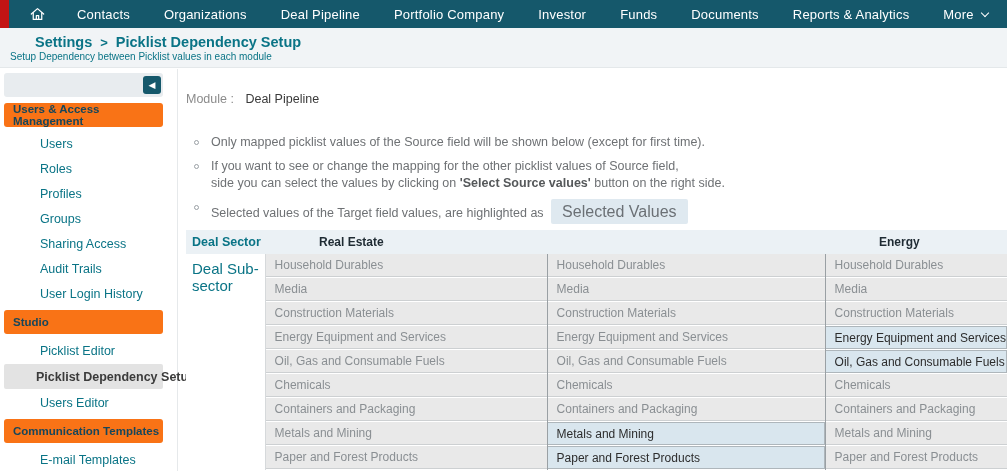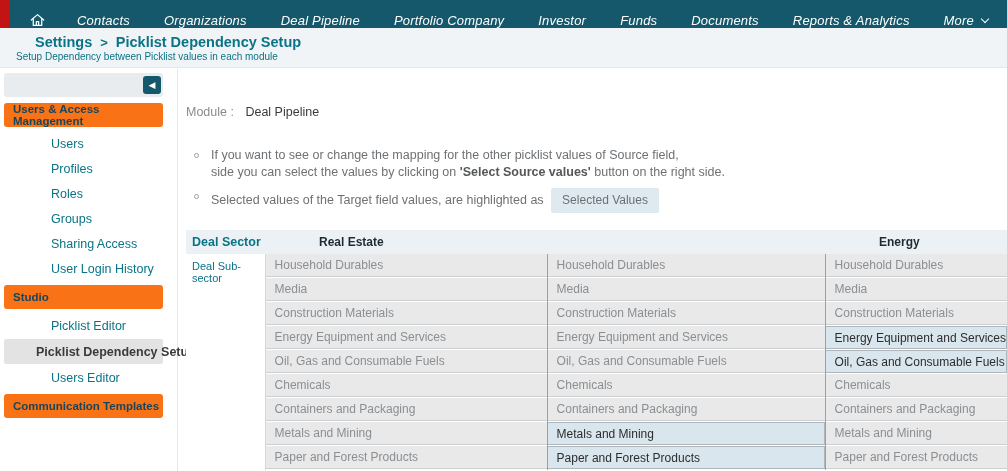--- a/index.html
+++ b/index.html
@@ -1,74 +1,74 @@
 <!DOCTYPE html>
 <html><head>
 <meta charset="utf-8">
 <style>
   * { margin:0; padding:0; box-sizing:border-box; }
   html,body { width:1007px; height:471px; overflow:hidden; background:#fff;
               font-family:"Liberation Sans","DejaVu Sans",sans-serif; }
 
   
   .topnav { position:absolute; left:0; top:0; width:1007px; height:28px;
-            background:#15586b; display:flex; align-items:flex-end;font-style:italic; }
+            background:#15586b; display:flex; align-items:center; }
   .nav-red { width:9px; height:28px; background:#c31414; flex:0 0 auto; }
   .nav-home { margin:0 14px 0 20px; display:flex; align-items:center; cursor:pointer; }
   .nav-item { color:#fff; font-size:13px; font-weight:500; letter-spacing:.2px;
               margin:0 17px; cursor:pointer; white-space:nowrap; display:flex; align-items:center; }
   .chev { width:6px; height:6px; border-right:1.6px solid #fff; border-bottom:1.6px solid #fff;
           transform:rotate(45deg); display:inline-block; margin-left:8px; margin-top:-3px; }
 
   
   .crumb-band { position:absolute; left:0; top:28px; width:1007px; height:40px;
                 background:#f1f4f6; border-bottom:1px solid #e4e8ea; }
   .crumb-row { padding:6px 0 0 35px; display:flex; align-items:center; }
   .crumb-sec, .crumb-page { color:#0a7486; font-size:14.5px; font-weight:bold; }
   .crumb-sep { color:#0a7486; font-size:13px; font-weight:bold; margin:0 8px; }
-  .crumb-sub { padding-left:16px; color:#0a7486; font-size:10px; margin-top:1px; }
+  .crumb-sub { padding-left:10px; color:#0a7486; font-size:10px; margin-top:1px; }
 
   
   .sidebar { position:absolute; left:0; top:69px; width:178px; height:402px;
              background:#fff; border-right:1px solid #e6e9eb; }
   .collapse-bar { margin:4px 14px 6px 4px; height:24px; background:#e8ecef; border-radius:3px;
                   position:relative; }
   .collapse-btn { position:absolute; right:2px; top:3px; width:18px; height:18px;
                   background:#15586b; border-radius:3px; color:#fff; font-size:9px;
                   display:flex; align-items:center; justify-content:center; cursor:pointer; }
   .side-section { margin:4px 14px 4px 4px; height:24px; background:#f97316; border-radius:3px;
                   display:flex; align-items:center; padding-left:9px;
                   color:#17465a; font-size:11.5px; font-weight:bold; }
-  .side-item { height:25px; display:flex; align-items:center; padding-left:51px;
+  .side-item { height:25px; display:flex; align-items:center; padding-left:40px;
                color:#0a7486; font-size:12.5px; cursor:pointer; white-space:nowrap; }
   .side-item.active { background:#e3e3e3; color:#3b3b3b; font-weight:bold;
                       margin:1px 14px 1px 4px; border-radius:2px; padding-left:32px; }
 
   
   .main { position:absolute; left:186px; top:69px; width:821px; height:402px; background:#fff; }
-  .module-row { margin-top:36px; font-size:12.5px; }
+  .module-row { margin-top:23px; font-size:12.5px; }
   .module-label { color:#8b8b8b; }
   .module-value { color:#3a3a3a; margin-left:8px; }
 
   .notes { margin-top:28px; }
   .note { display:flex; margin-bottom:7px; }
   .bullet { flex:0 0 auto; width:5px; height:5px; border:1px solid #9aa0a5; border-radius:50%;
             margin:6px 12px 0 8px; }
   .note-text { color:#6e7174; font-size:12.5px; line-height:17px; }
   .note-text b { color:#55585a; }
-  .sel-badge { display:inline-block; background:#dfe9f0; color:#6b7075; font-size:12px;
+  .sel-badge { display:inline-block; background:#dfe9f0; color:#6b7075; font-size:16px;
                padding:4px 11px; border-radius:2px; margin-left:4px; }
 
   
   .dep-table { position:absolute; left:0; top:161px; width:821px; }
   .thead { display:flex; height:24px; background:#ebf1f5; align-items:center;gap:32px; }
   .th-label { width:92px; padding-left:6px; color:#0a7486; font-size:12.5px; font-weight:bold; }
   .th-col { font-size:12px; font-weight:bold; color:#1f2b33; padding-left:9px; }
   .tbody { display:flex; }
-  .tb-label { width:92px; padding:6px 0 0 6px; color:#0a7486; font-size:11px; background:#fff; }
+  .tb-label { width:92px; padding:6px 0 0 6px; color:#0a7486; font-size:15px; background:#fff; }
   .col { display:flex; flex-direction:column; }
   .w-c0 { width:282px; } .w-c1 { width:278px; } .w-c2 { flex:1; }
   .col.c0 { border-left:1px solid #d6d9db; }
   .col.c1, .col.c2 { border-left:1px solid #9aa0a4; }
   .cell { height:23px; margin-bottom:1px; background:#e9e9e9; color:#8a8f93;
           font-size:12px; display:flex; align-items:center; padding-left:9px;
           border-bottom:1px solid #cdd0d2; cursor:pointer; white-space:nowrap; overflow:hidden; }
   .cell.sel { background:#d9e6ee; color:#2d2d2d; border:1px solid #aeb6bb; border-left:none; }
 </style>
 </head>
@@ -105,40 +105,46 @@
   <div class="crumb-sub">Setup Dependency between Picklist values in each module</div>
 </div>
 
 <div class="sidebar">
   <div class="collapse-bar">
     <div class="collapse-btn">◀</div>
   </div>
   <div id="sidebar-sections">
       <div class="side-section">Users &amp; Access Management</div>
       <div class="side-item">Users</div>
+      <div class="side-item">Roles</div>
       <div class="side-item">Profiles</div>
-      <div class="side-item">Roles</div>
       <div class="side-item">Groups</div>
       <div class="side-item">Sharing Access</div>
+      <div class="side-item">Audit Trails</div>
       <div class="side-item">User Login History</div>
       <div class="side-section">Studio</div>
       <div class="side-item">Picklist Editor</div>
       <div class="side-item active">Picklist Dependency Setup</div>
       <div class="side-item">Users Editor</div>
       <div class="side-section">Communication Templates</div>
+      <div class="side-item">E-mail Templates</div>
     </div>
 </div>
 
 <div class="main">
   <div class="module-row">
     <span class="module-label">Module :</span>
     <span class="module-value">Deal Pipeline</span>
   </div>
 
   <div class="notes" id="notes">
+      <div class="note">
+        <span class="bullet"></span>
+        <div class="note-text"><span>Only mapped picklist values of the Source field will be shown below (except for first time).</span></div>
+      </div>
       <div class="note">
         <span class="bullet"></span>
         <div class="note-text"><span>If you want to see or change the mapping for the other picklist values of Source field,</span><br><span>side you can select the values by clicking on </span><b>'Select Source values'</b><span> button on the right side.</span></div>
       </div>
       <div class="note">
         <span class="bullet"></span>
         <div class="note-text"><span>Selected values of the Target field values, are highlighted as </span><span class="sel-badge">Selected Values</span></div>
       </div>
     </div>
 

